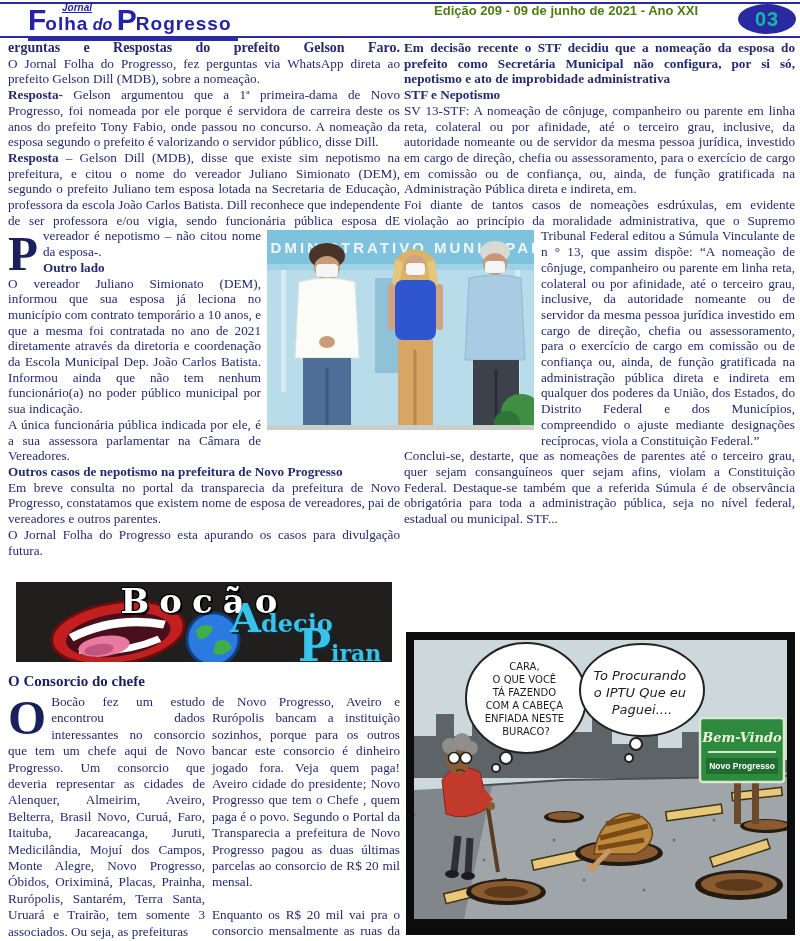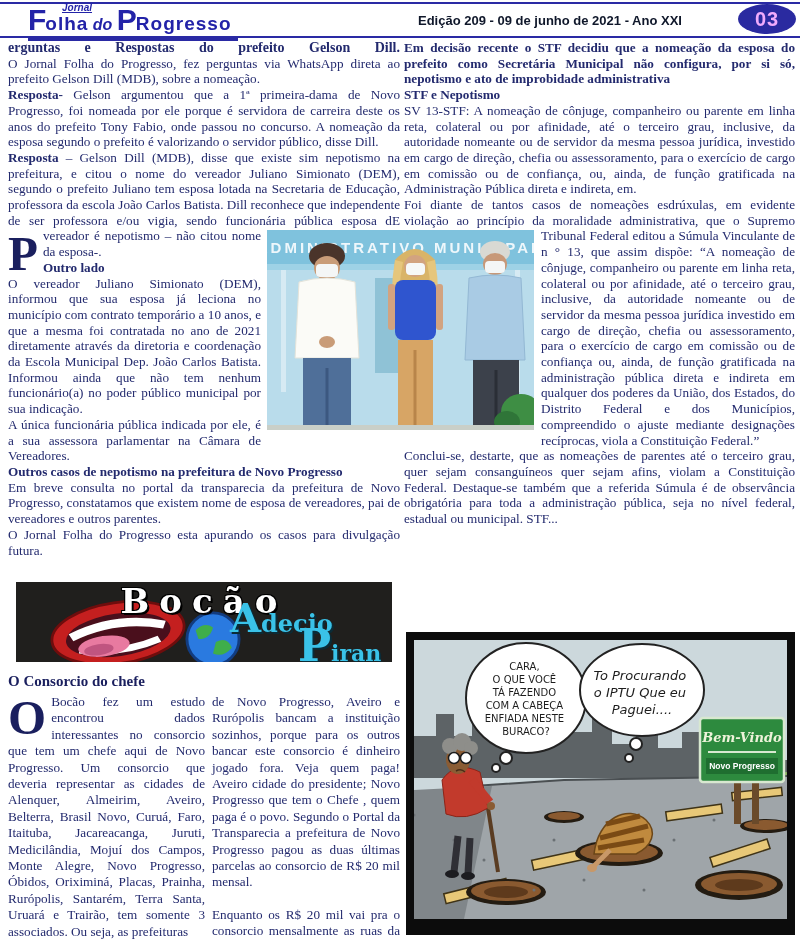--- a/index.html
+++ b/index.html
@@ -8,24 +8,24 @@
   
   .rule{position:absolute;left:0;width:800px;background:#2a2aa4;height:2px;}
   .rule-top{top:2px;}
   .rule-header{top:36px;}
   .logo{position:absolute;left:28px;top:3px;color:#2323a8;font-family:"Liberation Sans",sans-serif;
         border-bottom:3px solid #2a2aa4;padding:0 6px 1px 0;white-space:nowrap;}
   .logo-jornal{position:absolute;left:34px;top:-1px;font-size:10px;font-style:italic;font-weight:bold;text-decoration:underline;}
   .logo-cap{font-size:30px;font-weight:900;letter-spacing:-1px;}
   .logo-low{font-size:19px;font-weight:900;letter-spacing:1px;}
   .logo-do{font-size:16px;font-weight:900;font-style:italic;}
-  .edition{position:absolute;left:418px;top:13px;width:280px;color:#0f172a;
+  .edition{position:absolute;left:418px;top:3px;width:280px;text-align:right;color:#4d7c0f;
            font-family:"Liberation Sans",sans-serif;font-weight:bold;font-size:13px;}
   .badge{position:absolute;right:4px;top:4px;width:58px;height:30px;border-radius:50%;
-         background:#2a2aa0;color:#f0abfc;display:flex;align-items:center;justify-content:center;
+         background:#2a2aa0;color:#14b8a6;display:flex;align-items:center;justify-content:center;
          font-family:"Liberation Sans",sans-serif;font-weight:bold;font-size:20px;letter-spacing:1px;}
   
   .article{position:absolute;text-align:justify;font-size:13.2px;line-height:15.7px;color:#232a6e;}
   .article p{margin:0;}
   .left-article{left:8px;top:40px;width:392px;}
   .right-article{left:404px;top:40px;width:391px;}
   .subhead{font-weight:bold;}
   .art-title{display:block;font-weight:bold;font-size:14px;text-align-last:justify;}
   .dropcap{float:left;font-weight:bold;font-size:49px;line-height:41px;padding:3px 5px 0 0;color:#1a1f5e;}
   b.lead{font-weight:bold;}
@@ -71,21 +71,21 @@
 </div>
 <div class="edition">Edição 209 - 09 de junho de 2021 - Ano XXI</div>
 <div class="badge">
   <span>03</span>
 </div>
 <div class="rule rule-header"></div>
 
 <div class="article left-article">
   <div class="push-r"></div>
   <div class="hole-r"></div>
-  <p><span class="dropcap">P</span><span class="art-title">erguntas e Respostas do prefeito Gelson Dill.</span><span>O Jornal Folha do Progresso, fez perguntas via WhatsApp direta ao prefeito Gelson Dill (MDB), sobre a nomeação.</span></p>
+  <p><span class="dropcap">P</span><span class="art-title">erguntas e Respostas do prefeito Gelson Faro.</span><span>O Jornal Folha do Progresso, fez perguntas via WhatsApp direta ao prefeito Gelson Dill (MDB), sobre a nomeação.</span></p>
   <p><b class="lead">Resposta-</b><span> Gelson argumentou que a 1ª primeira-dama de Novo Progresso, foi nomeada por ele porque é servidora de carreira deste os anos do prefeito Tony Fabio, onde passou no concurso. A nomeação da esposa segundo o prefeito é valorizando o servidor público, disse Dill.</span></p>
   <p><b class="lead">Resposta</b><span> – Gelson Dill (MDB), disse que existe sim nepotismo na prefeitura, e citou o nome do vereador Juliano Simionato (DEM), segundo o prefeito Juliano tem esposa lotada na Secretaria de Educação, professora da escola João Carlos Batista. Dill reconhece que independente de ser professora e/ou vigia, sendo funcionária pública esposa dE vereador é nepotismo – não citou nome da esposa-.</span></p>
   <p class="subhead">Outro lado</p>
   <p>O vereador Juliano Simionato (DEM), informou que sua esposa já leciona no município com contrato temporário a 10 anos, e que a mesma foi contratada no ano de 2021 diretamente através da diretoria e coordenação da Escola Municipal Dep. João Carlos Batista. Informou ainda que não tem nenhum funcionário(a) no poder público municipal por sua indicação.</p>
   <p>A única funcionária pública indicada por ele, é a sua assessora parlamentar na Câmara de Vereadores.</p>
   <p class="subhead">Outros casos de nepotismo na prefeitura de Novo Progresso</p>
   <p>Em breve consulta no portal da transparecia da prefeitura de Novo Progresso, constatamos que existem nome de esposa de vereadores, pai de vereadores e outros parentes.</p>
   <p>O Jornal Folha do Progresso esta apurando os casos para divulgação futura.</p>
 </div>
 

